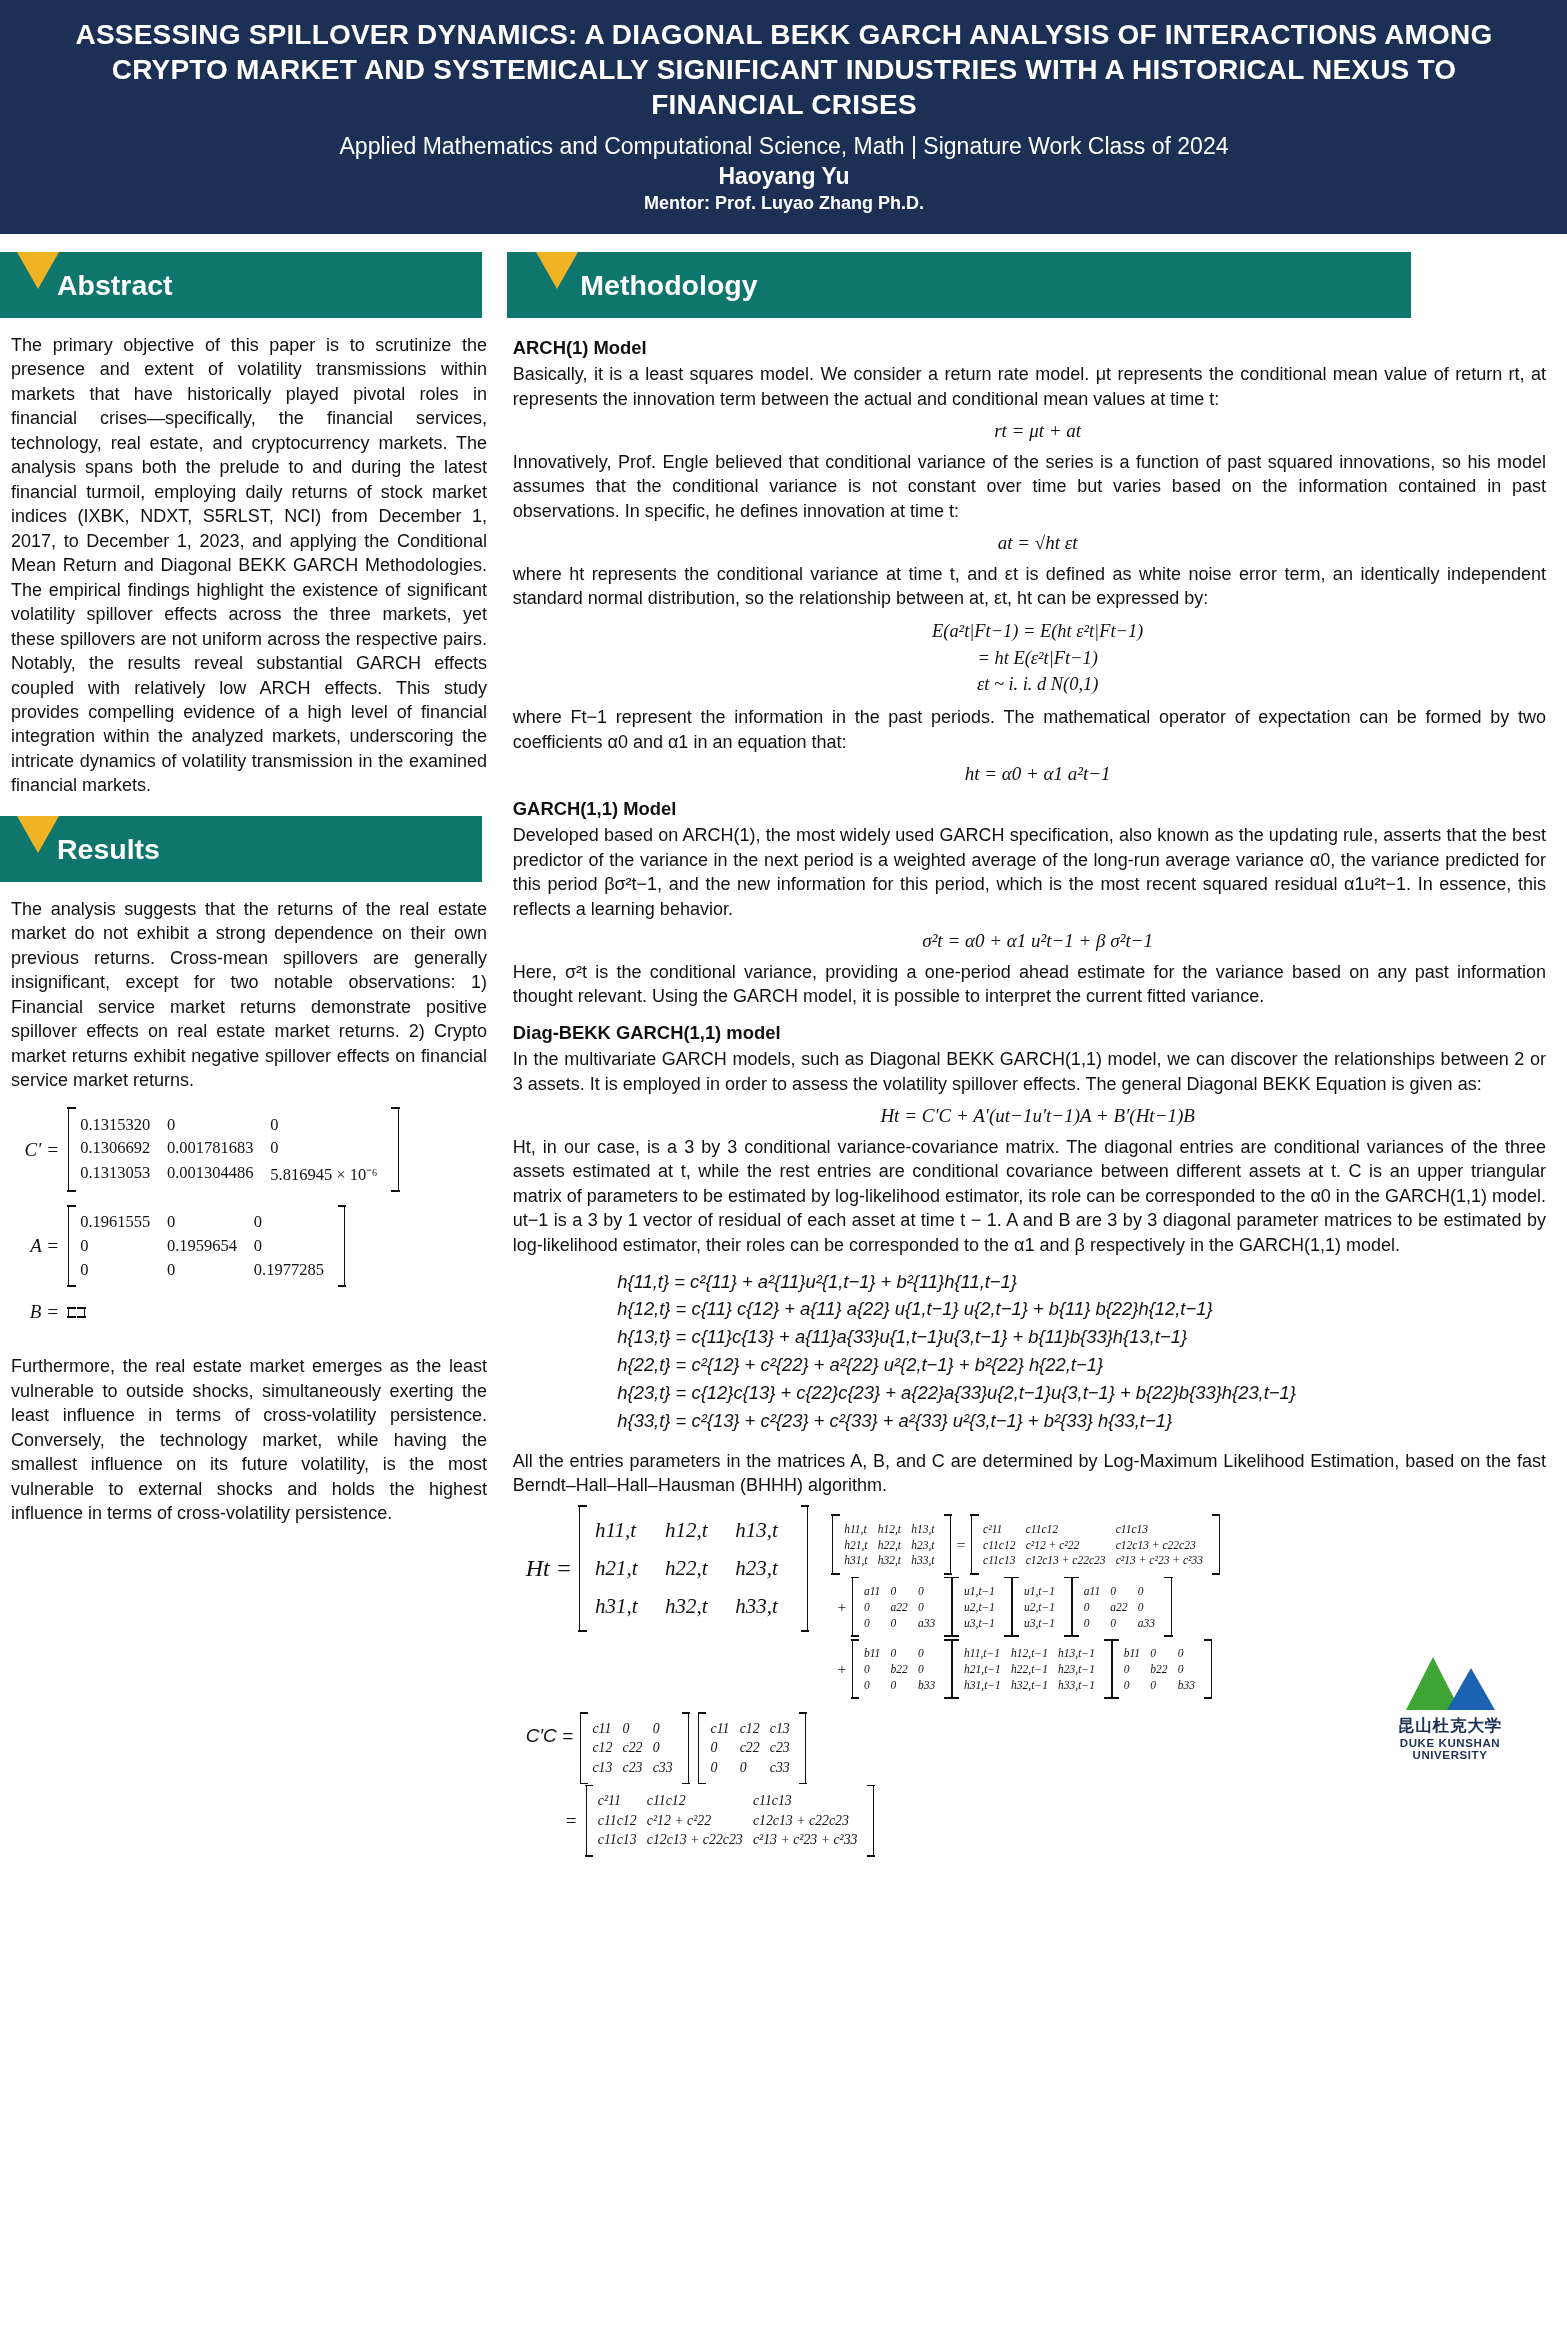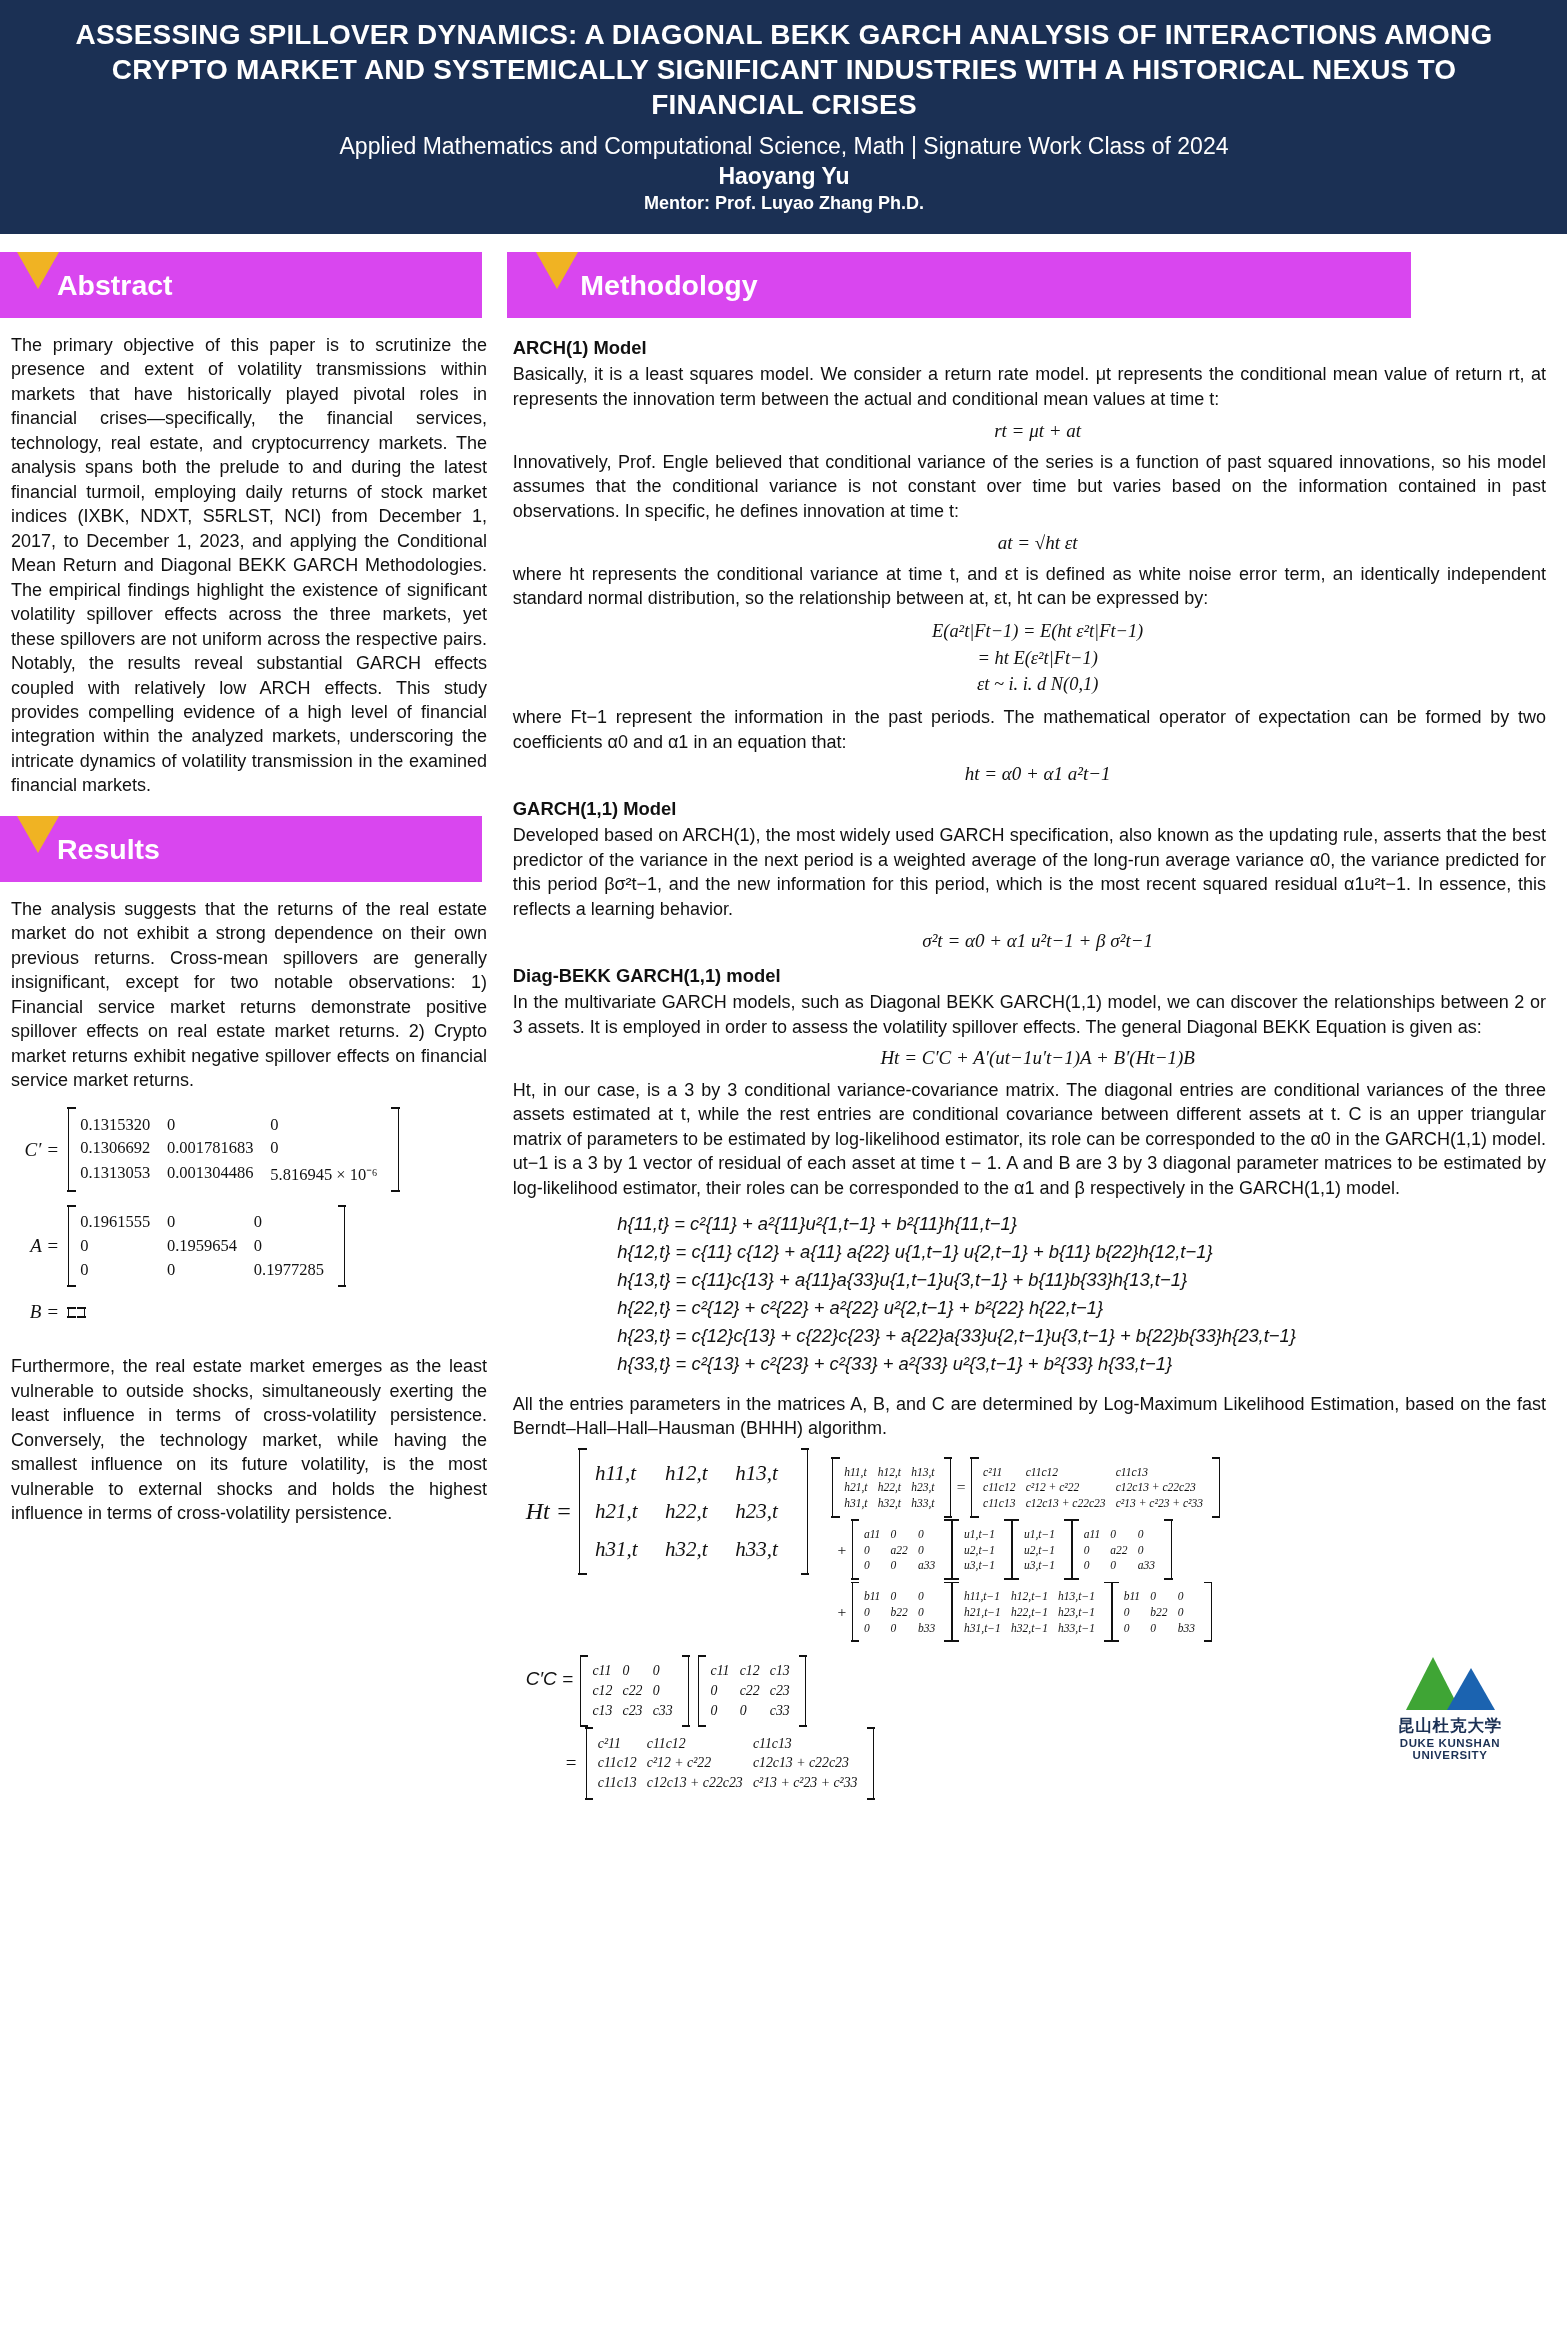--- a/index.html
+++ b/index.html
@@ -61,21 +61,21 @@
 
   
   .sec-head {
     position: relative;
     height: 66px;
     margin-top: 18.4px;
     display: flex;
     align-items: center;
   }
   .sec-head .bar {
-    background: #d946ef;
+    background: #0f766e;
     color: #fff;
     height: 66px;
     display: flex;
     align-items: center;
     width: 100%;
     padding-left: 57px;
     font-size: 28.5px;
     font-weight: bold;
   }
   .sec-head .tri {
@@ -334,20 +334,21 @@
       <div>E(a²t|Ft−1) = E(ht ε²t|Ft−1)</div>
       <div>= ht E(ε²t|Ft−1)</div>
       <div>εt ~ i. i. d N(0,1)</div>
     </div>
     <div class="para" style="margin-top:1.8px">where Ft−1 represent the information in the past periods. The mathematical operator of expectation can be formed by two coefficients α0 and α1 in an equation that:</div>
     <div class="eq">ht = α0 + α1 a²t−1</div>
 
     <div class="sub-head">GARCH(1,1) Model</div>
     <div class="para" style="margin-top:3.7px">Developed based on ARCH(1), the most widely used GARCH specification, also known as the updating rule, asserts that the best predictor of the variance in the next period is a weighted average of the long-run average variance α0, the variance predicted for this period βσ²t−1, and the new information for this period, which is the most recent squared residual α1u²t−1. In essence, this reflects a learning behavior.</div>
     <div class="eq">σ²t = α0 + α1 u²t−1 + β σ²t−1</div>
+    <div class="para" style="margin-top:1.8px">Here, σ²t is the conditional variance, providing a one-period ahead estimate for the variance based on any past information thought relevant. Using the GARCH model, it is possible to interpret the current fitted variance.</div>
 
     <div class="sub-head">Diag-BEKK GARCH(1,1) model</div>
     <div class="para" style="margin-top:3.7px">In the multivariate GARCH models, such as Diagonal BEKK GARCH(1,1) model, we can discover the relationships between 2 or 3 assets. It is employed in order to assess the volatility spillover effects. The general Diagonal BEKK Equation is given as:</div>
     <div class="eq">Ht = C′C + A′(ut−1u′t−1)A + B′(Ht−1)B</div>
     <div class="para" style="margin-top:1.8px">Ht, in our case, is a 3 by 3 conditional variance-covariance matrix. The diagonal entries are conditional variances of the three assets estimated at t, while the rest entries are conditional covariance between different assets at t. C is an upper triangular matrix of parameters to be estimated by log-likelihood estimator, its role can be corresponded to the α0 in the GARCH(1,1) model. ut−1 is a 3 by 1 vector of residual of each asset at time t − 1. A and B are 3 by 3 diagonal parameter matrices to be estimated by log-likelihood estimator, their roles can be corresponded to the α1 and β respectively in the GARCH(1,1) model.</div>
 
     <div>
       <div class="eq-left" style="margin-bottom:-3.7px">h{11,t} = c²{11} + a²{11}u²{1,t−1} + b²{11}h{11,t−1}</div>
       <div class="eq-left" style="margin:1.8px 0 -3.7px 110px">h{12,t} = c{11} c{12} + a{11} a{22} u{1,t−1} u{2,t−1} + b{11} b{22}h{12,t−1}</div>
       <div class="eq-left" style="margin:1.8px 0 -3.7px 110px">h{13,t} = c{11}c{13} + a{11}a{33}u{1,t−1}u{3,t−1} + b{11}b{33}h{13,t−1}</div>

